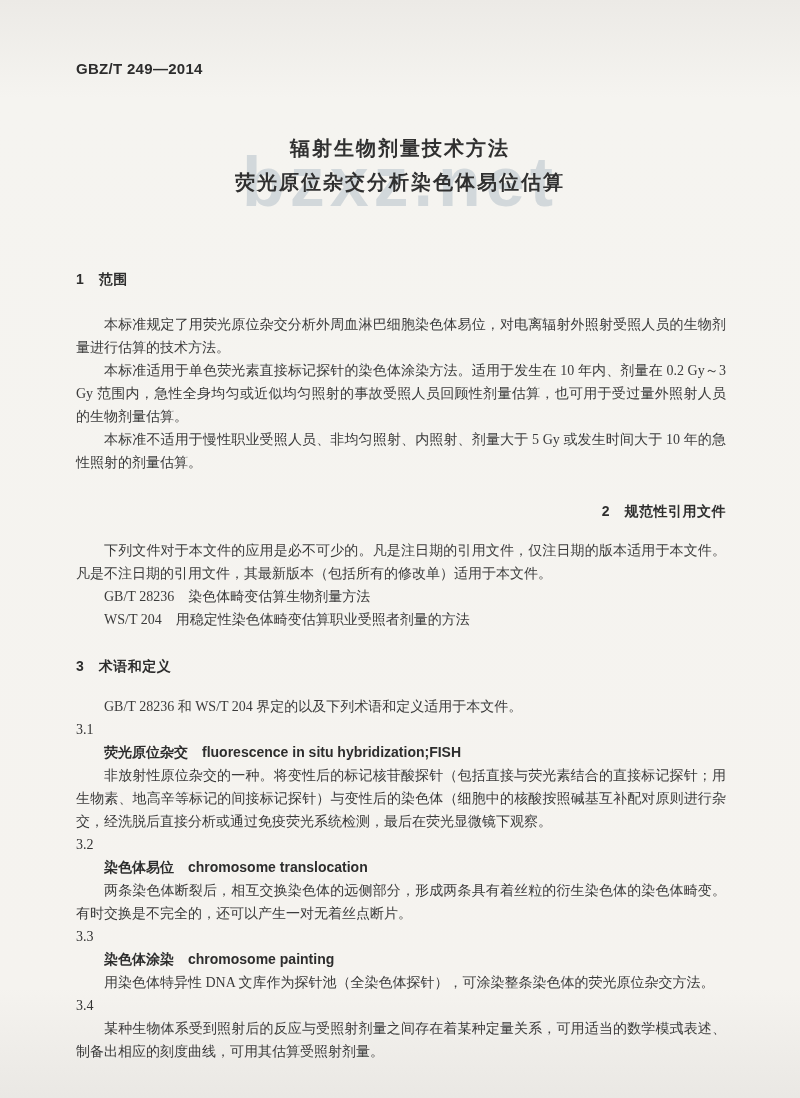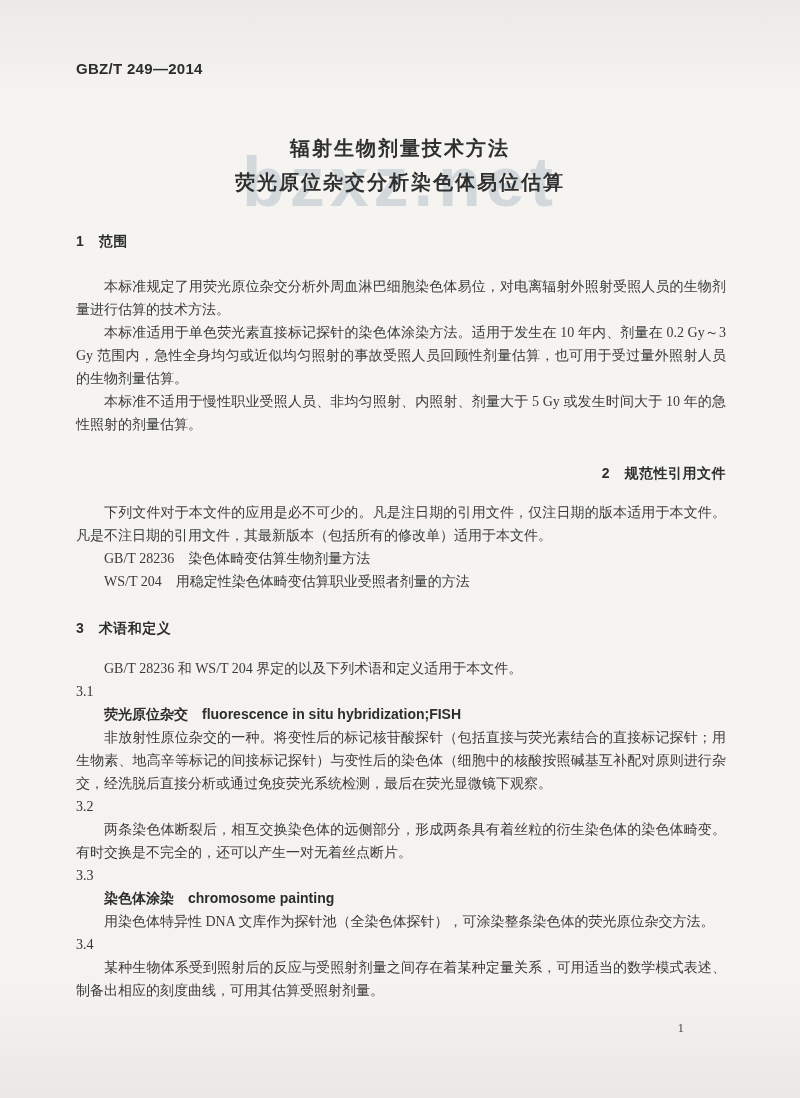--- a/index.html
+++ b/index.html
@@ -40,21 +40,21 @@
     font-weight: bold; font-size: 20px; line-height: 34px;
     color: #303030; letter-spacing: 2px;
   }
   .body-area {
     position: absolute; top: 230px; left: 76px; width: 650px; z-index: 2;
     font-size: 14px; line-height: 23px; text-align: justify; color: #3b3b3b;
   }
   .section-heading {
     font-family: "Liberation Sans", sans-serif;
     font-size: 14px; font-weight: bold; color: #2e2e2e;
-    letter-spacing: 0.5px; text-align: left;
+    letter-spacing: 0.5px; text-align: left; margin-top: 38px;
   }
   .sh-2 { margin-top: 26px; text-align: right; }
   .sh-3 { margin-top: 24px; }
   .first-para { margin-top: 22px; }
   .s2-para { margin-top: 16px; }
   .s3-intro { margin-top: 17px; }
   .para { text-indent: 2em; }
   .ref-line { padding-left: 2em; }
   .term-number { font-size: 14px; color: #333; }
   .term-title {
@@ -99,20 +99,21 @@
     <p class="para s3-intro">GB/T 28236 和 WS/T 204 界定的以及下列术语和定义适用于本文件。</p>
 
     <div class="term-block">
       <div class="term-number">3.1</div>
       <div class="term-title">荧光原位杂交　fluorescence in situ hybridization;FISH</div>
       <p class="para">非放射性原位杂交的一种。将变性后的标记核苷酸探针（包括直接与荧光素结合的直接标记探针；用生物素、地高辛等标记的间接标记探针）与变性后的染色体（细胞中的核酸按照碱基互补配对原则进行杂交，经洗脱后直接分析或通过免疫荧光系统检测，最后在荧光显微镜下观察。</p>
     </div>
 
     <div class="term-block">
       <div class="term-number">3.2</div>
+      <div class="term-title">染色体易位　chromosome translocation</div>
       <p class="para">两条染色体断裂后，相互交换染色体的远侧部分，形成两条具有着丝粒的衍生染色体的染色体畸变。有时交换是不完全的，还可以产生一对无着丝点断片。</p>
     </div>
 
     <div class="term-block">
       <div class="term-number">3.3</div>
       <div class="term-title">染色体涂染　chromosome painting</div>
       <p class="para">用染色体特异性 DNA 文库作为探针池（全染色体探针），可涂染整条染色体的荧光原位杂交方法。</p>
     </div>
 
     <div class="term-block">

